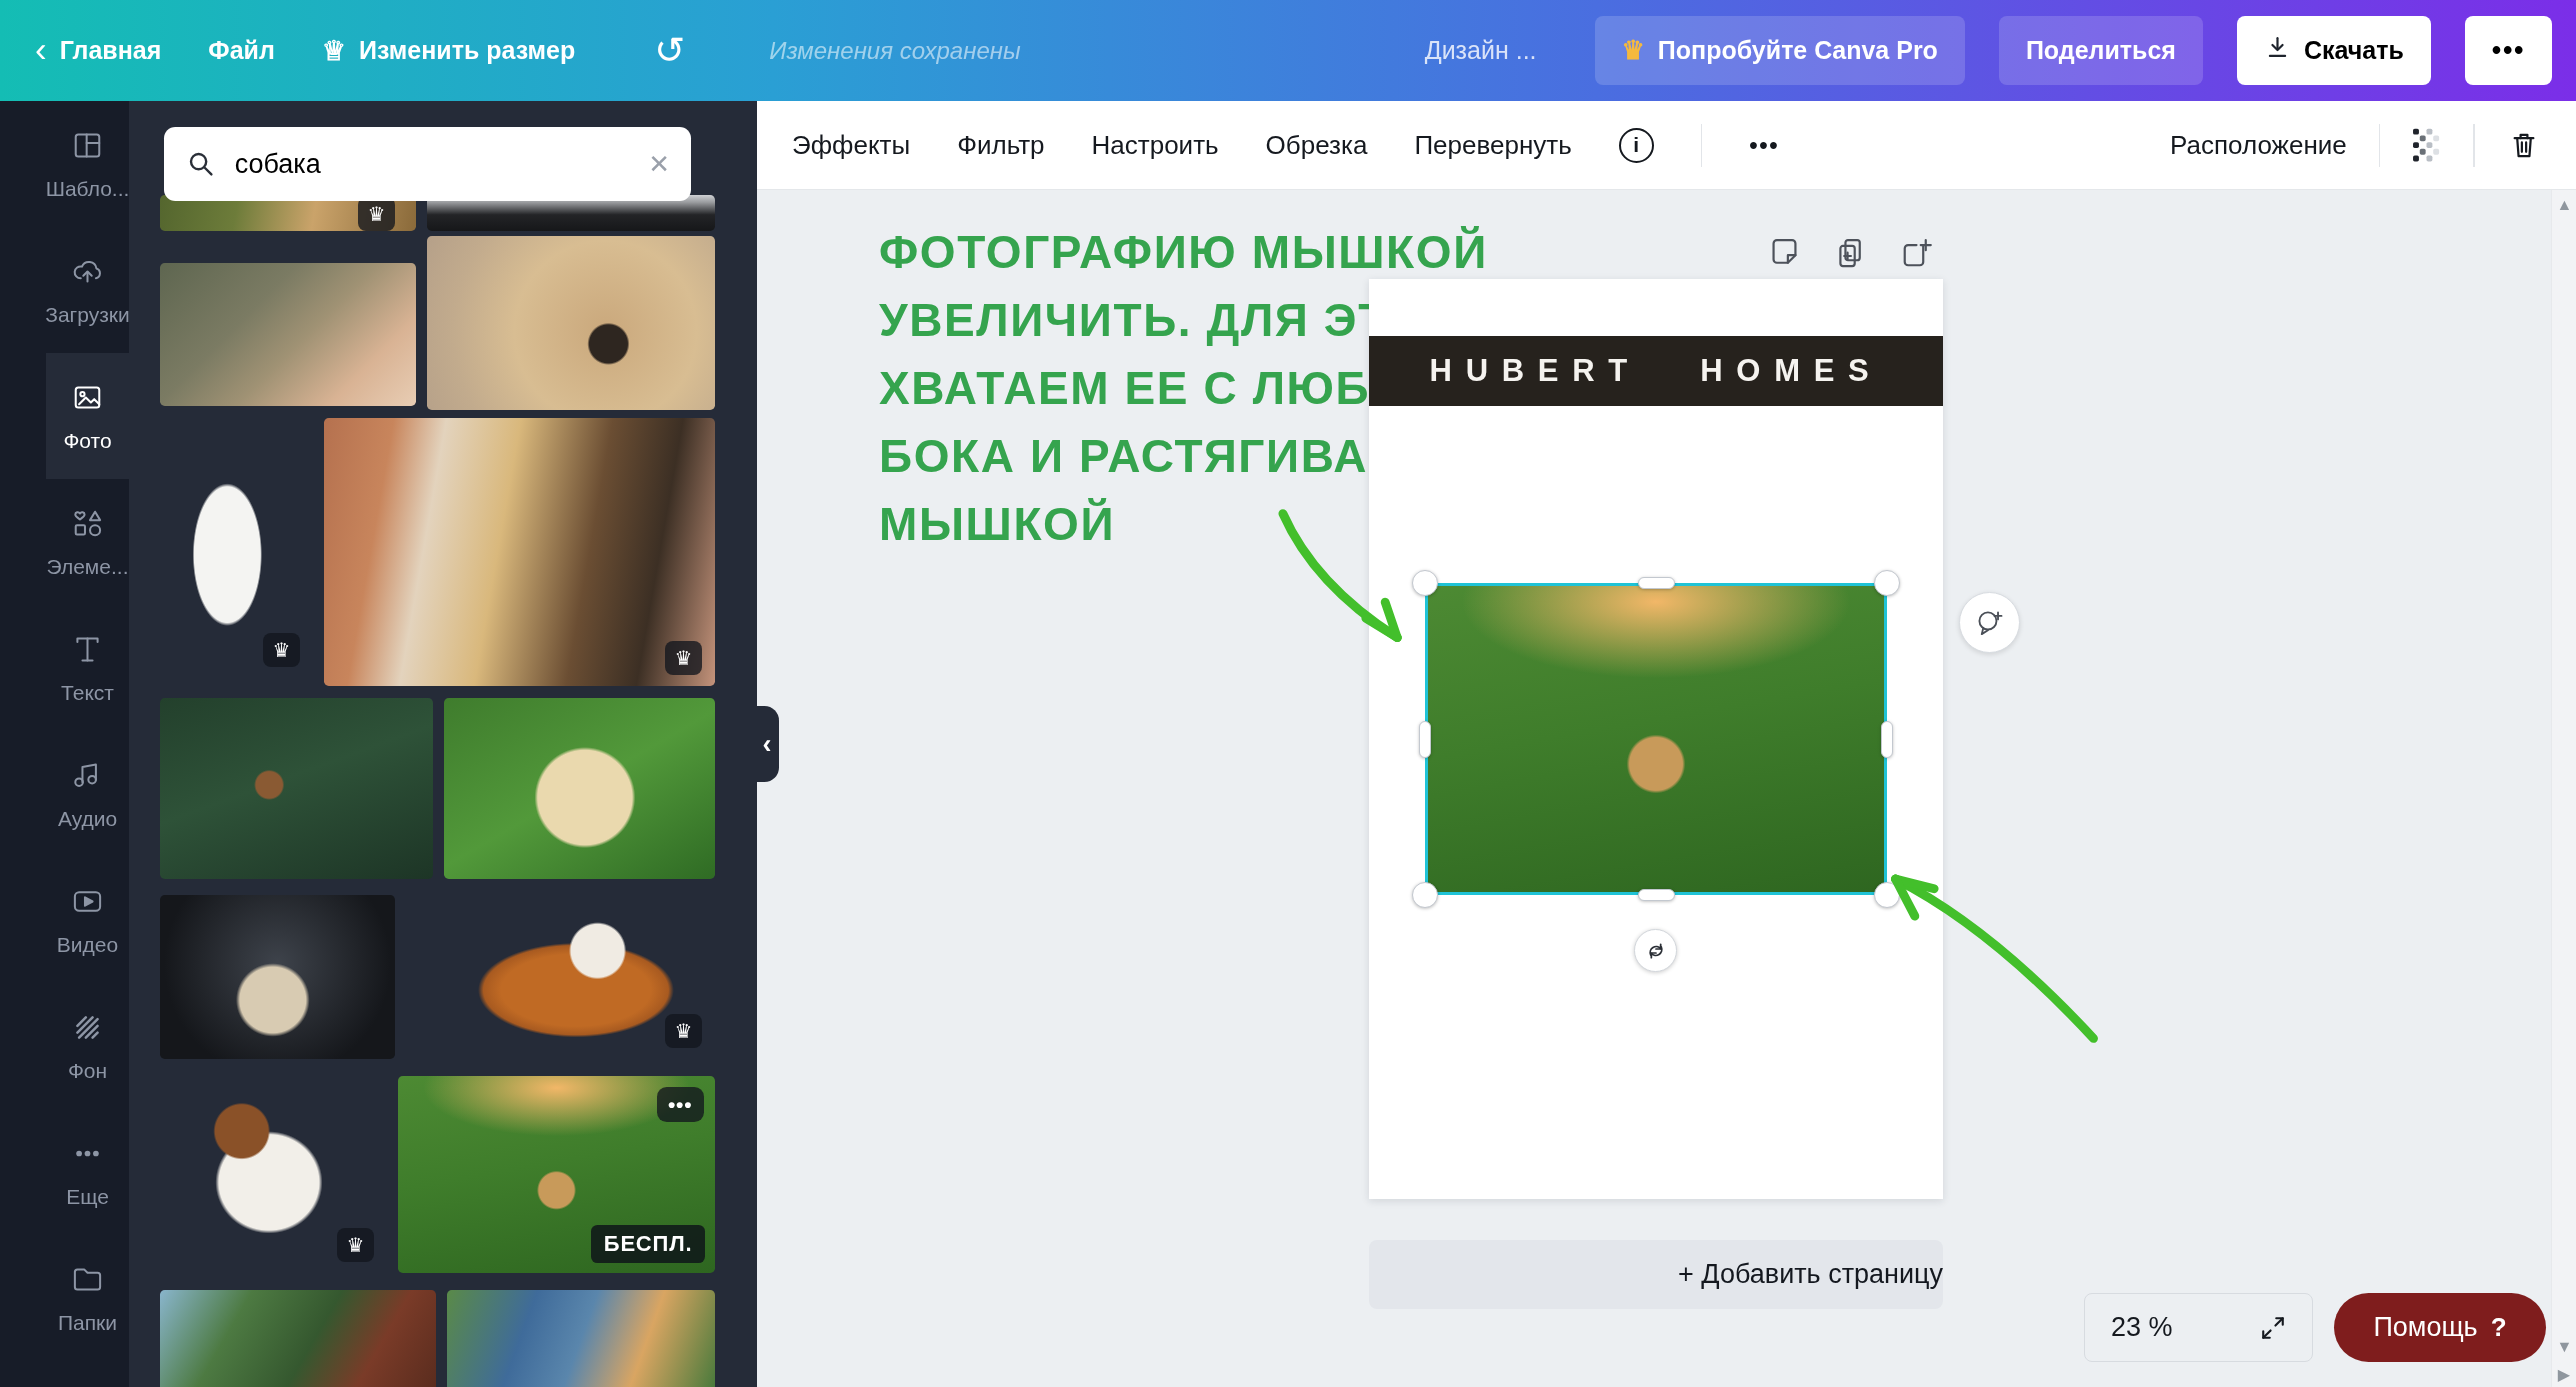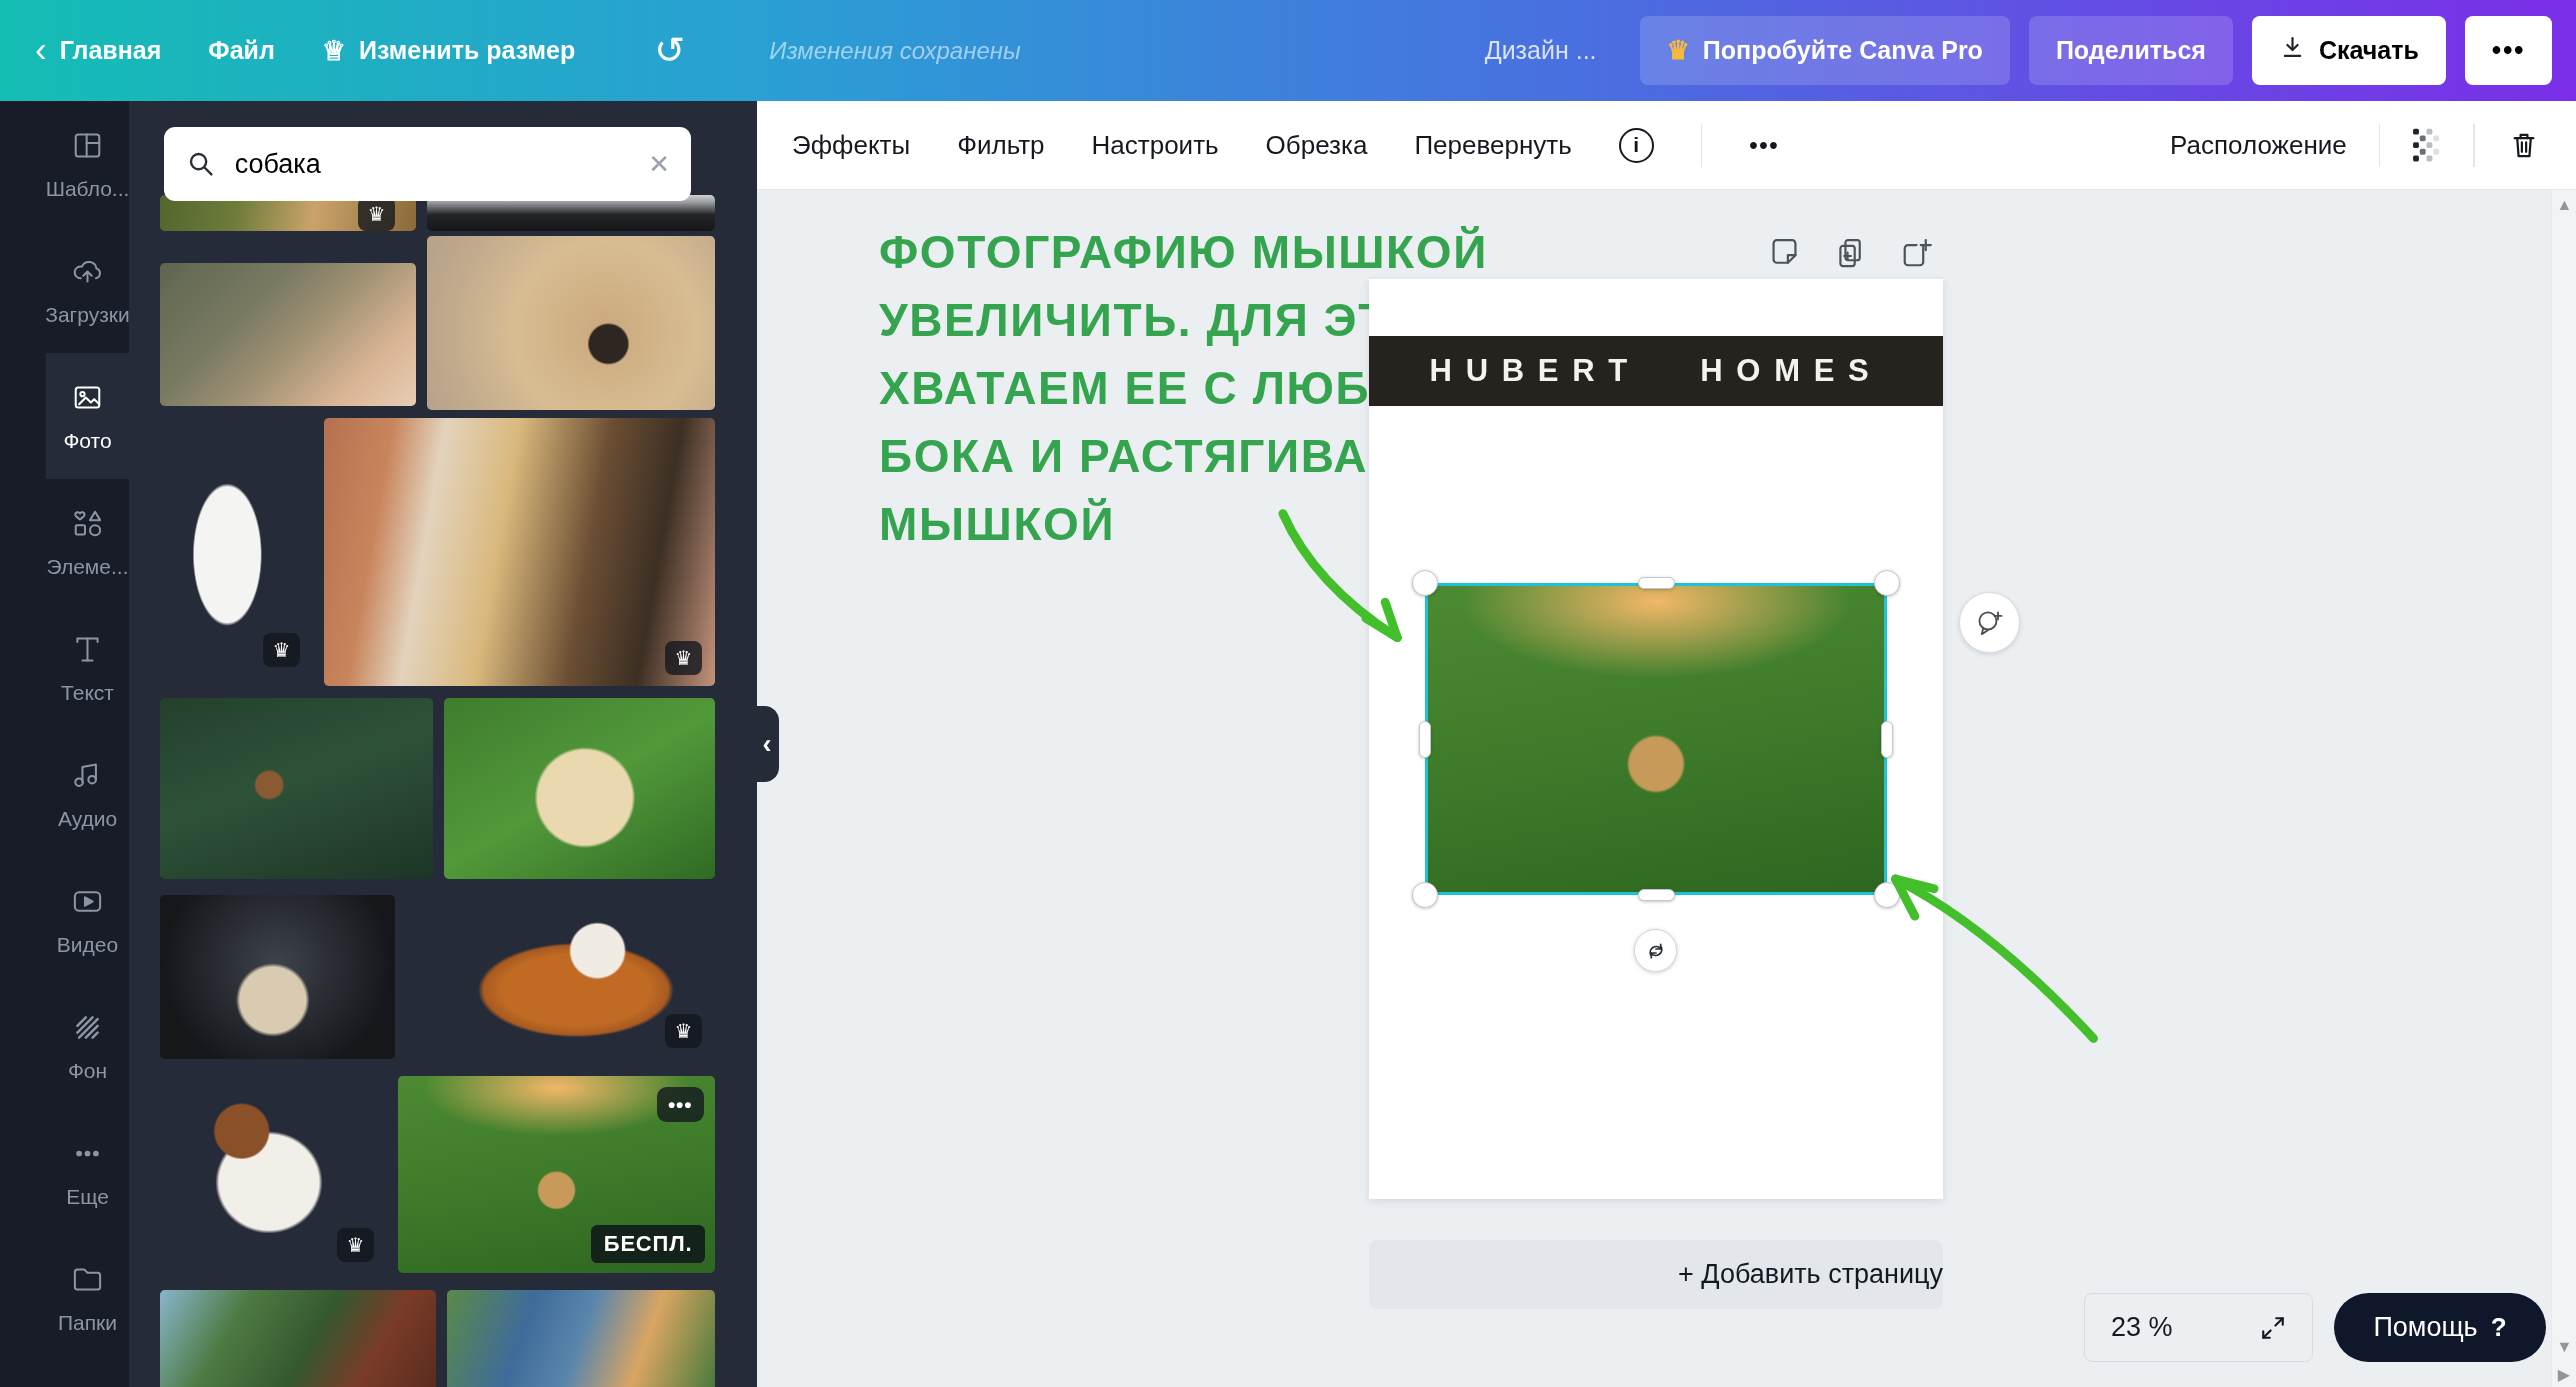--- a/index.html
+++ b/index.html
@@ -10,21 +10,21 @@
   
   .topbar { position:absolute; left:0; top:0; width:2576px; height:101px;
     background:linear-gradient(90deg,#14bdb4 0%,#2a9fd4 30%,#4a6ee0 62%,#7b2ee8 100%);
     display:flex; align-items:center; color:#fff; z-index:20; }
   .tb-left { display:flex; align-items:center; gap:47px; padding-left:35px; }
   .tb-item { display:flex; align-items:center; gap:13px; font-size:25px; font-weight:600; cursor:pointer; white-space:nowrap; }
   .tb-chev { font-size:35px; font-weight:400; line-height:1; transform:translateY(-2.4px); }
   .tb-crown-outline { font-size:27px; }
   .tb-undo { font-size:37px; font-weight:400; margin-left:32px; }
   .tb-saved { font-size:24px; font-style:italic; color:rgba(255,255,255,.55); font-weight:400; margin-left:37px; }
-  .tb-right { margin-left:auto; display:flex; align-items:center; gap:19px; padding-right:24px; }
+  .tb-right { margin-left:auto; display:flex; align-items:center; gap:34px; padding-right:24px; }
   .tb-design { font-size:25px; color:rgba(255,255,255,.8); font-weight:400; margin-right:24px; }
   .tb-btn { height:69px; border-radius:8px; display:flex; align-items:center; gap:13px;
             padding:0 27px; font-size:25px; font-weight:600; cursor:pointer; white-space:nowrap; }
   .tb-btn.ghost { background:rgba(255,255,255,.16); color:#fff; }
   .tb-btn.white { background:#fff; color:#000000; }
   .tb-crown-gold { color:#f5b93e; font-size:26px; }
   .tb-more-dots { letter-spacing:1.6px; font-size:27px; font-weight:700; }
 
   
   .rail { position:absolute; left:0; top:101px; width:129px; height:1286px; background:#171c28; z-index:10; }
@@ -124,21 +124,21 @@
   .arrows-svg { position:absolute; left:0; top:0; width:1819px; height:1197px; pointer-events:none; z-index:6; }
 
   .add-page-btn { position:absolute; left:612px; top:1050px; width:574px; height:69px; background:#e3e6eb;
                   border-radius:8px; display:flex; align-items:center; justify-content:flex-end;
                   font-size:27px; color:#14181f; cursor:pointer; }
 
   .zoom-box { position:absolute; left:1327px; top:1103px; width:229px; height:69px; border:1.6px solid #d7dbe0;
               border-radius:8px; display:flex; align-items:center; justify-content:space-between;
               padding:0 26px; color:#15191f; cursor:pointer; }
   .zoom-val { font-size:27px; }
-  .help-btn { position:absolute; left:1577px; top:1103px; width:212px; height:69px; background:#0f172a;
+  .help-btn { position:absolute; left:1577px; top:1103px; width:212px; height:69px; background:#7f1d1d;
               border-radius:35px; display:flex; align-items:center; justify-content:center; gap:13px;
               color:#fff; cursor:pointer; }
   .help-label { font-size:27px; font-weight:500; }
   .help-q { font-size:26px; font-weight:700; }
 
   .vscroll { position:absolute; right:0; top:89px; bottom:25px; width:25px; background:#f2f3f5;
              border-left:0.8px solid #e7e9ec; }
   .scroll-arrow { position:absolute; left:0; width:25px; text-align:center; color:#8f969e; font-size:16px; cursor:pointer; }
   .hcorner { position:absolute; right:0; bottom:0; width:25px; height:25px; background:#f2f3f5;
              border-left:0.8px solid #e7e9ec; display:flex; align-items:center; justify-content:center;

